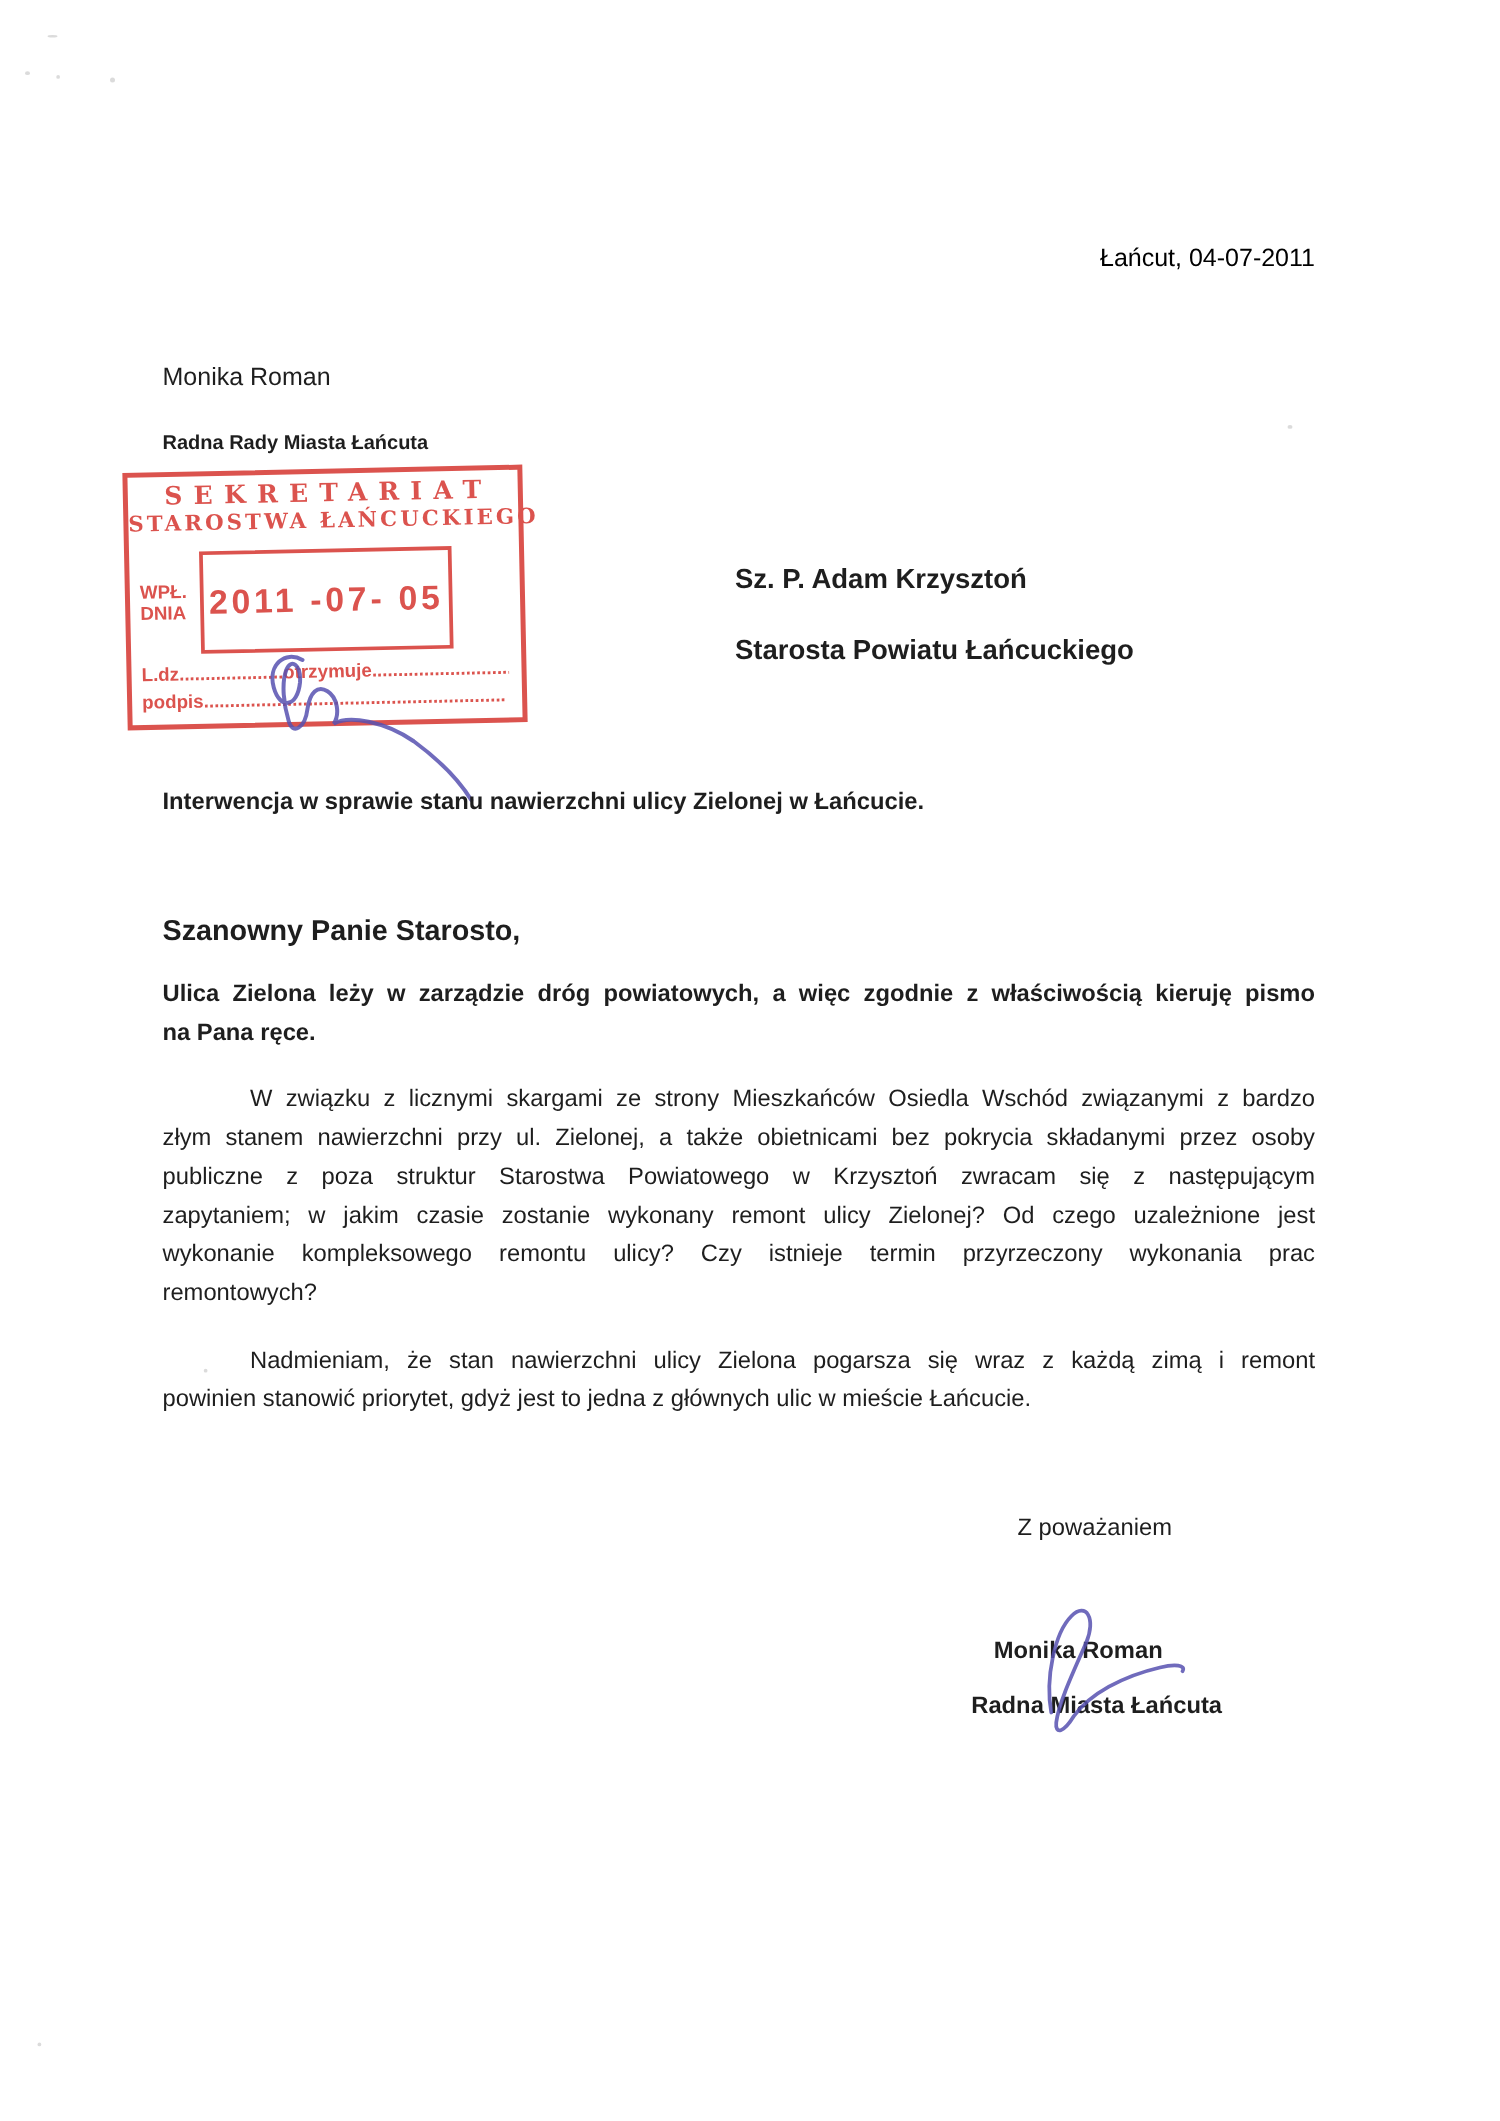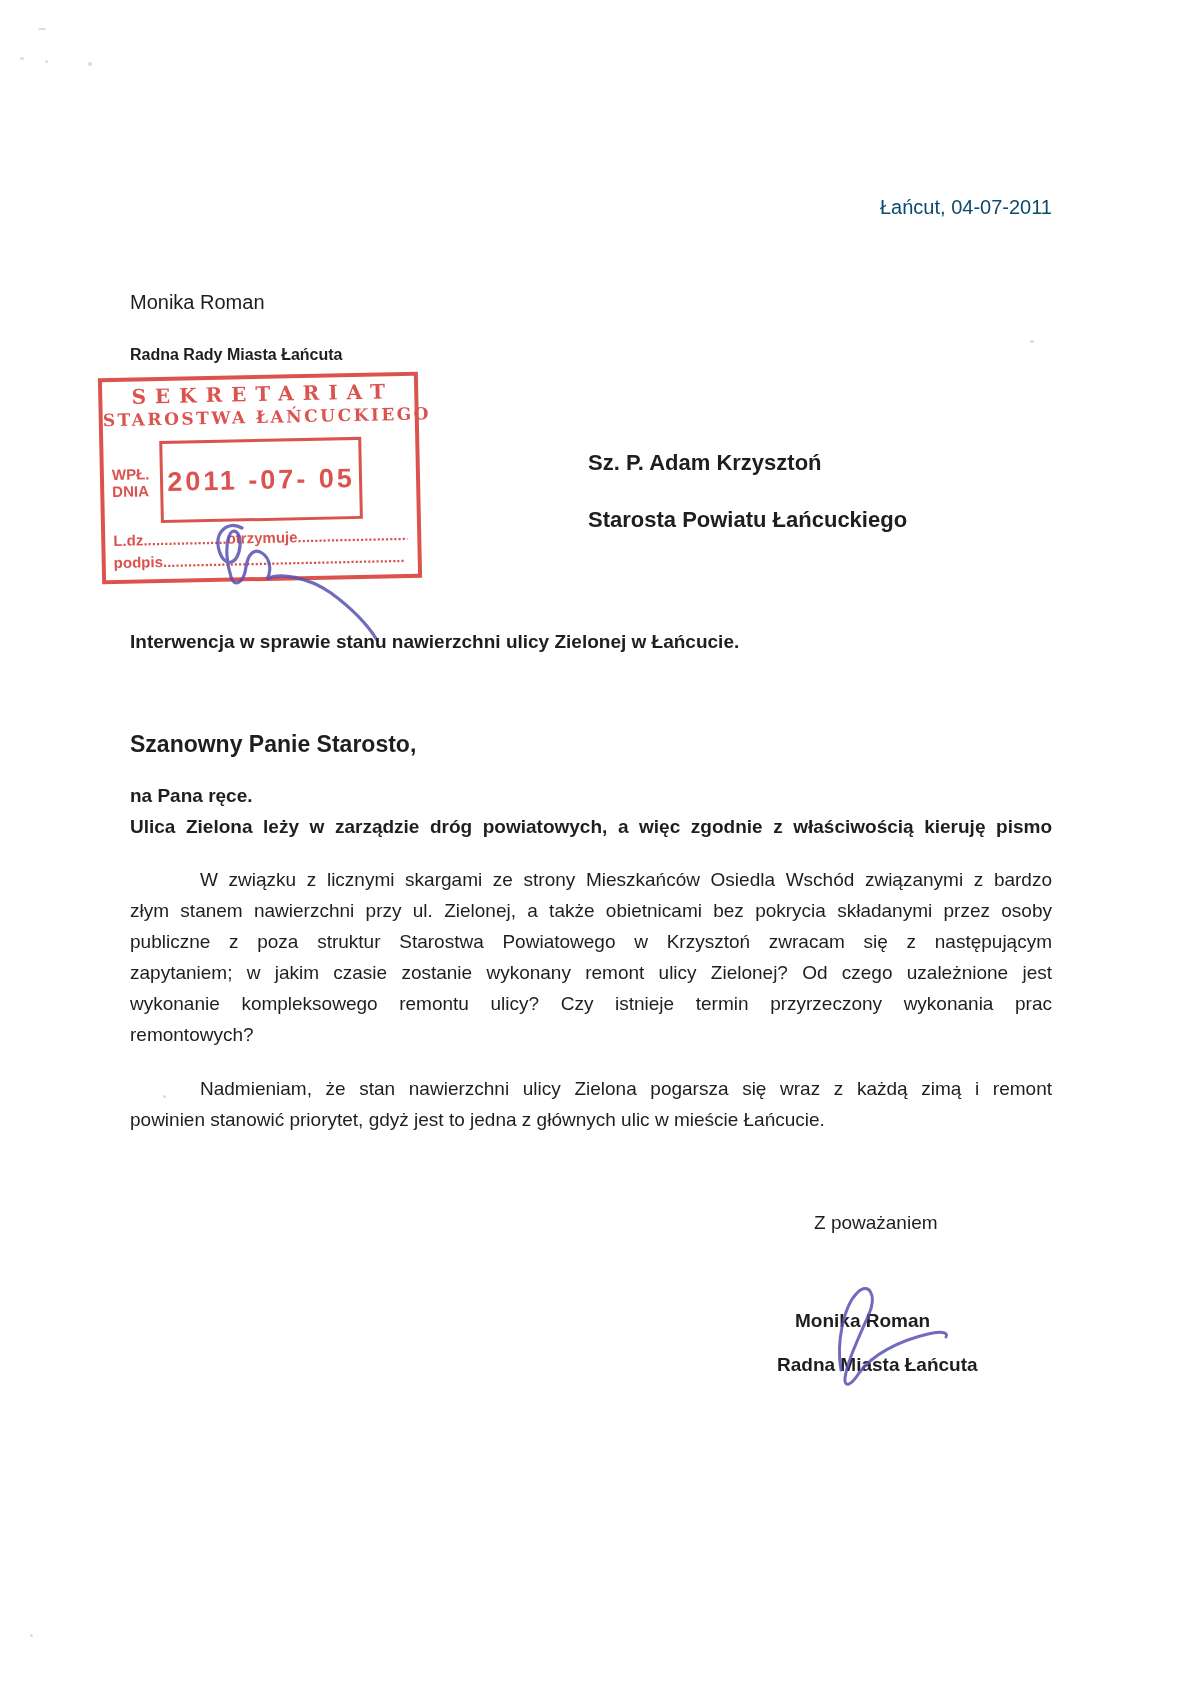--- a/index.html
+++ b/index.html
@@ -5,21 +5,21 @@
   html,body { margin:0; padding:0; background:#e8e8e8; }
   .page {
     position:relative; width:1200px; height:1697px;
     background:#ffffff; overflow:hidden;
     font-family:"Liberation Sans", sans-serif;
     color:#1e1e1e;
   }
   .abs { position:absolute; }
 
   
-  .dateline { left:880px; top:196px; font-size:20px; color:#0c4a6e; }
+  .dateline { left:880px; top:196px; font-size:20px; color:#000000; }
   .sender-name  { left:130px; top:291px; font-size:20px; }
   .sender-title { left:130px; top:346px; font-size:16px;font-weight:bold; }
 
   .recipient { left:588px; top:450px; }
   .recipient .r1 { font-size:22px; font-weight:bold; line-height:26px; }
   .recipient .r2 { font-size:22px; font-weight:bold; line-height:26px; margin-top:31px; }
 
   
   .stamp {
     left:100px; top:375px; width:312px; height:198px;
@@ -108,22 +108,22 @@
   <div class="abs recipient">
     <div class="r1">Sz. P. Adam Krzysztoń</div>
     <div class="r2">Starosta Powiatu Łańcuckiego</div>
   </div>
 
   <div class="abs subject">Interwencja w sprawie stanu nawierzchni ulicy Zielonej w Łańcucie.</div>
 
   <div class="abs salutation">Szanowny Panie Starosto,</div>
 
   <div class="abs para bold p1">
+    <div class="line just">Ulica Zielona leży w zarządzie dróg powiatowych, a więc zgodnie z właściwością kieruję pismo</div>
     <div class="line">na Pana ręce.</div>
-    <div class="line just">Ulica Zielona leży w zarządzie dróg powiatowych, a więc zgodnie z właściwością kieruję pismo</div>
   </div>
 
   <div class="abs para p2">
     <div class="line just indent">W związku z licznymi skargami ze strony Mieszkańców Osiedla Wschód związanymi z bardzo</div>
     <div class="line just">złym stanem nawierzchni przy ul. Zielonej, a także obietnicami bez pokrycia składanymi przez osoby</div>
     <div class="line just">publiczne z poza struktur Starostwa Powiatowego w Krzysztoń zwracam się z następującym</div>
     <div class="line just">zapytaniem; w jakim czasie zostanie wykonany remont ulicy Zielonej? Od czego uzależnione jest</div>
     <div class="line just">wykonanie kompleksowego remontu ulicy? Czy istnieje termin przyrzeczony wykonania prac</div>
     <div class="line">remontowych?</div>
   </div>

